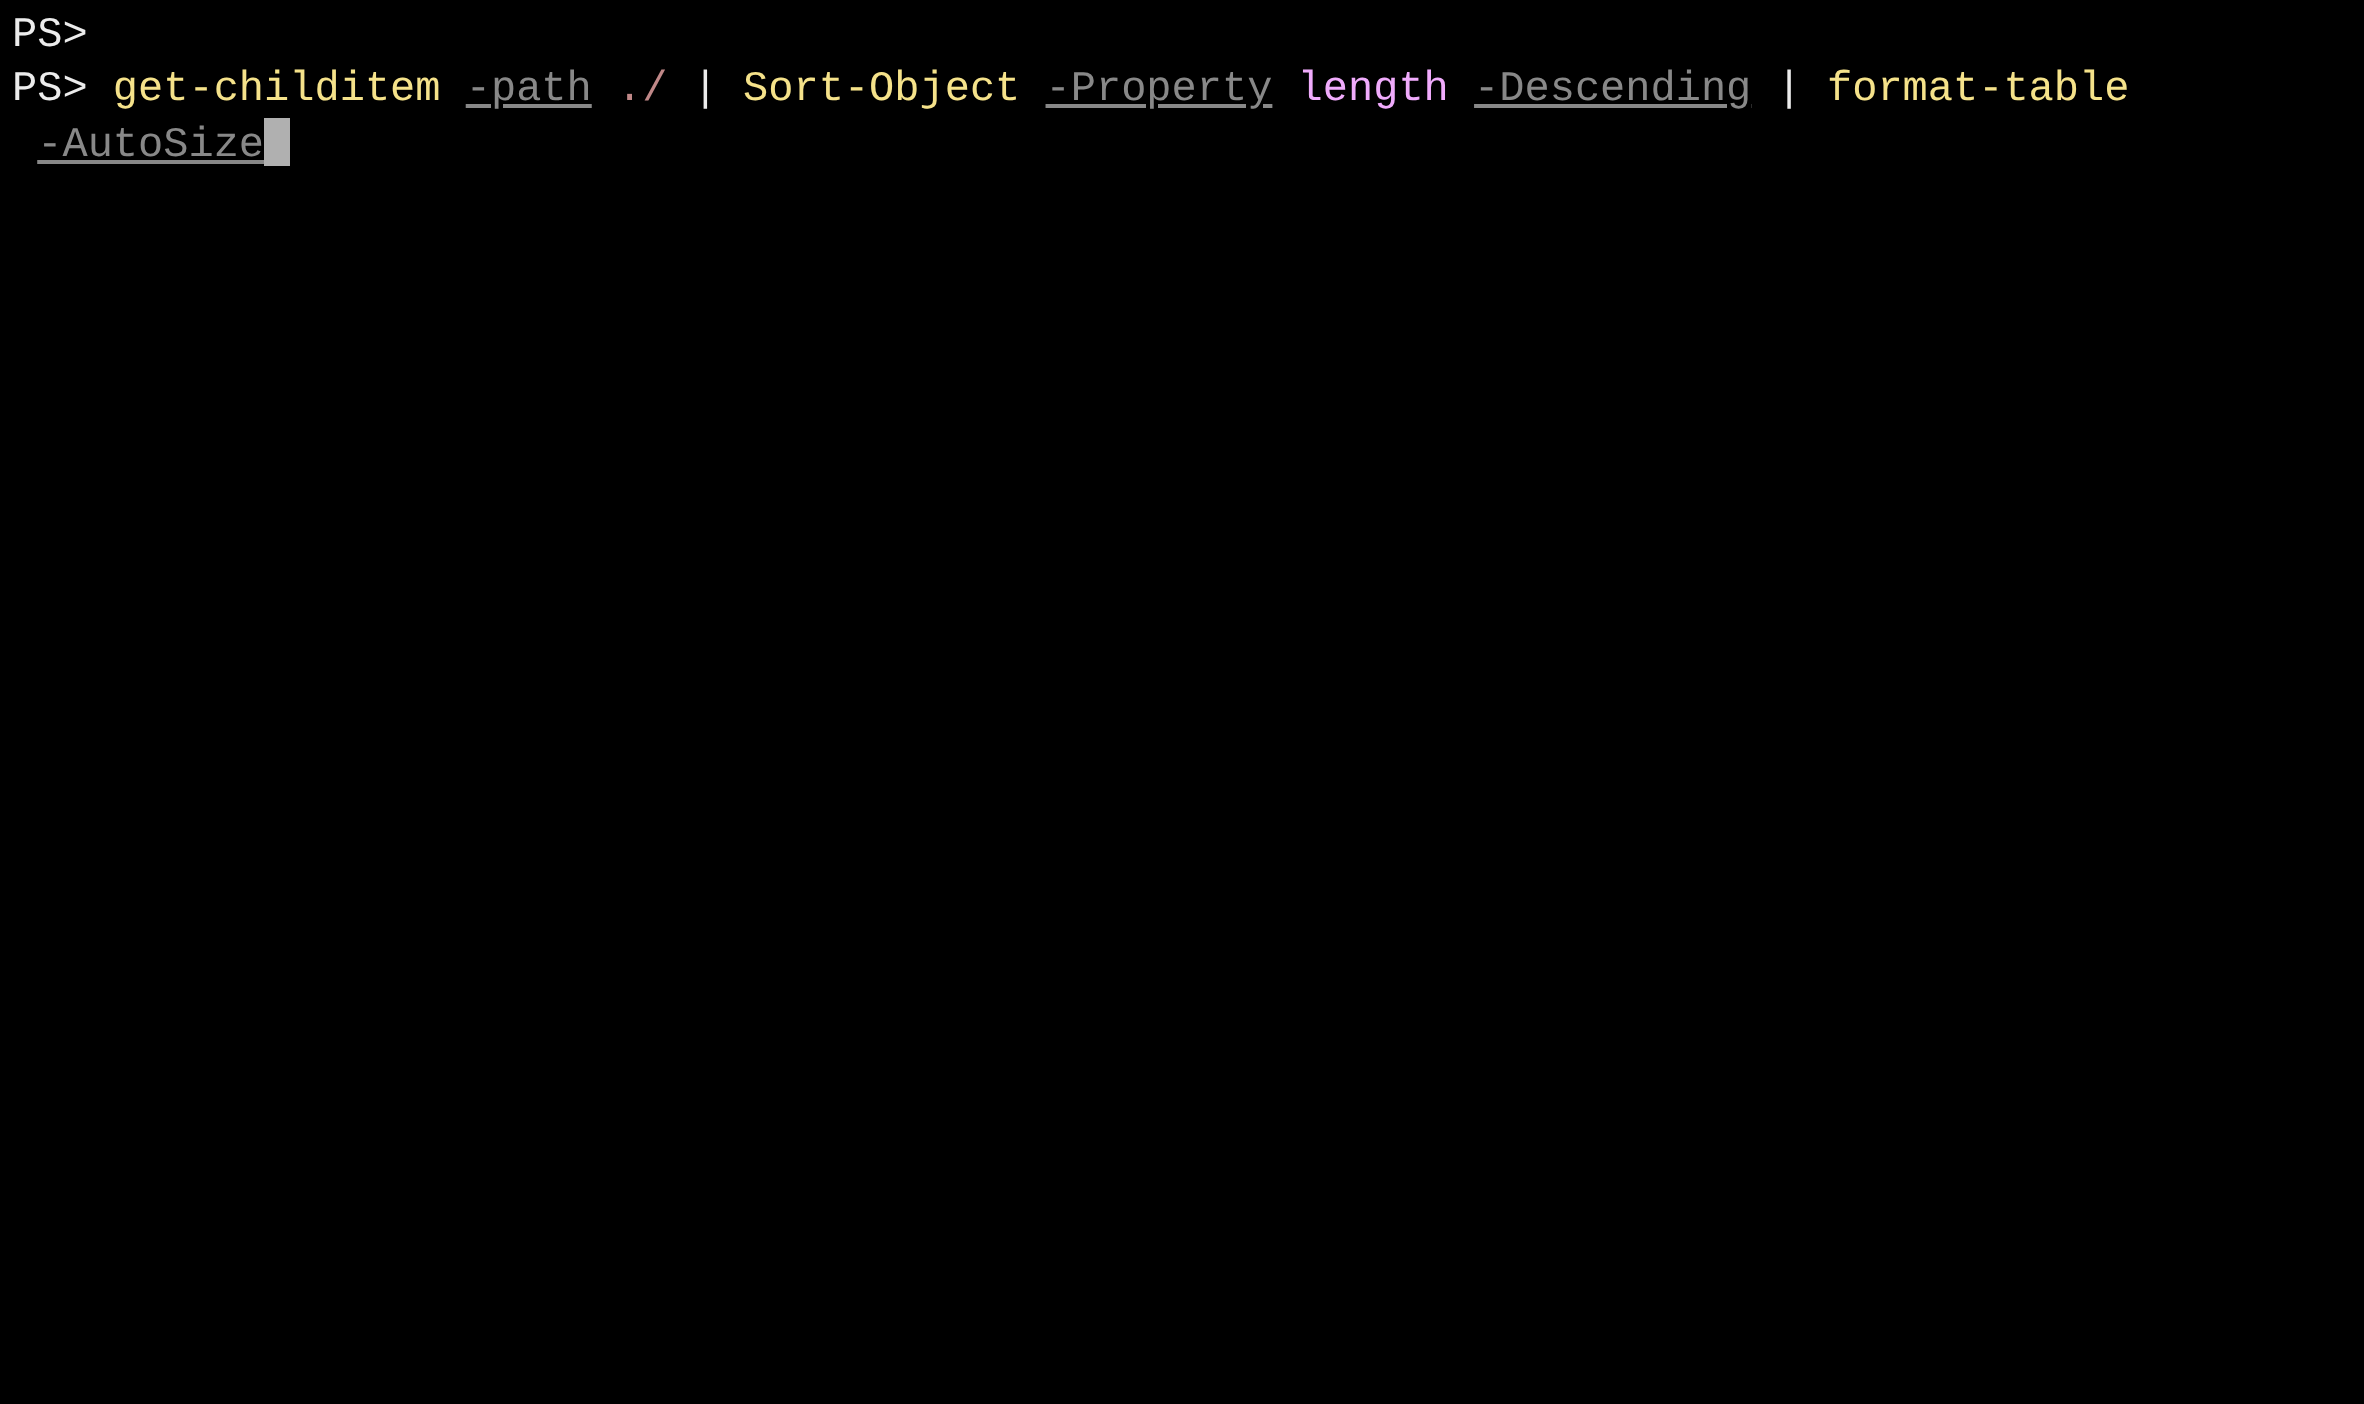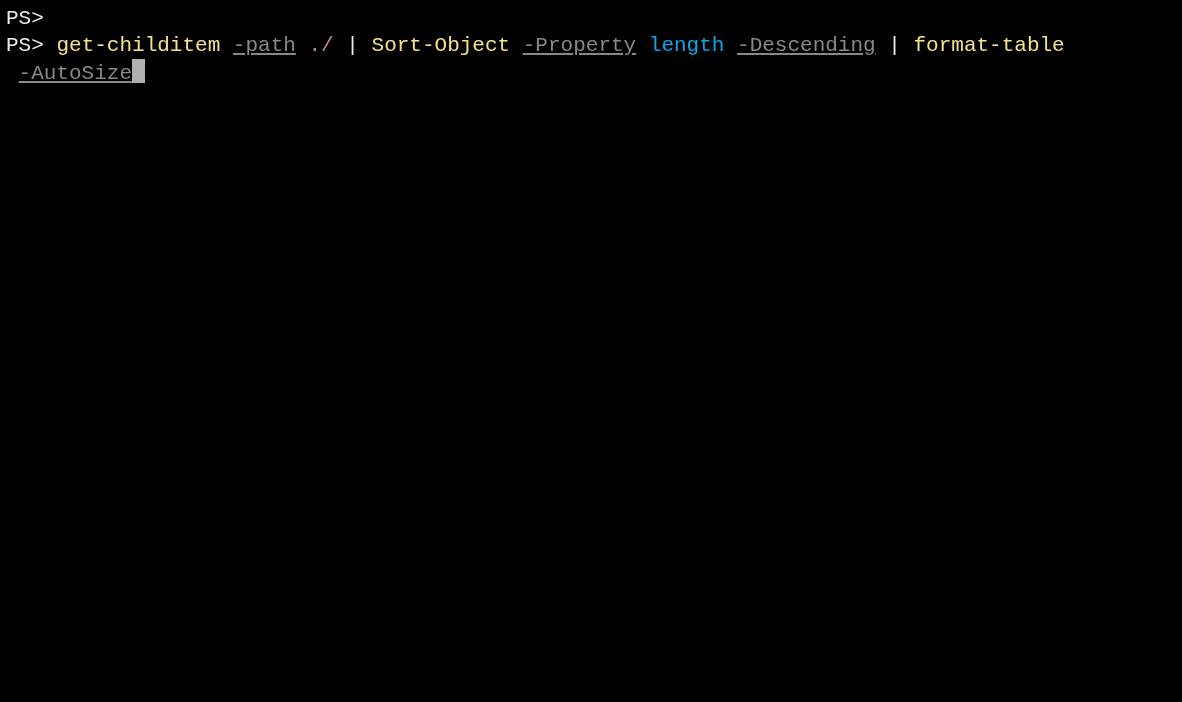--- a/index.html
+++ b/index.html
@@ -33,21 +33,21 @@
       color: #f5e28a;
     }
     .parameter {
       color: #888888;
       text-decoration: underline;
     }
     .argument-path {
       color: #c08888;
     }
     .argument {
-      color: #0ea5e9;
+      color: #f0abfc;
     }
     .pipe {
       color: #ececec;
     }
     .cursor {
       display: inline-block;
       width: 13px;
       height: 24px;
       background-color: #b0b0b0;
       vertical-align: text-bottom;

